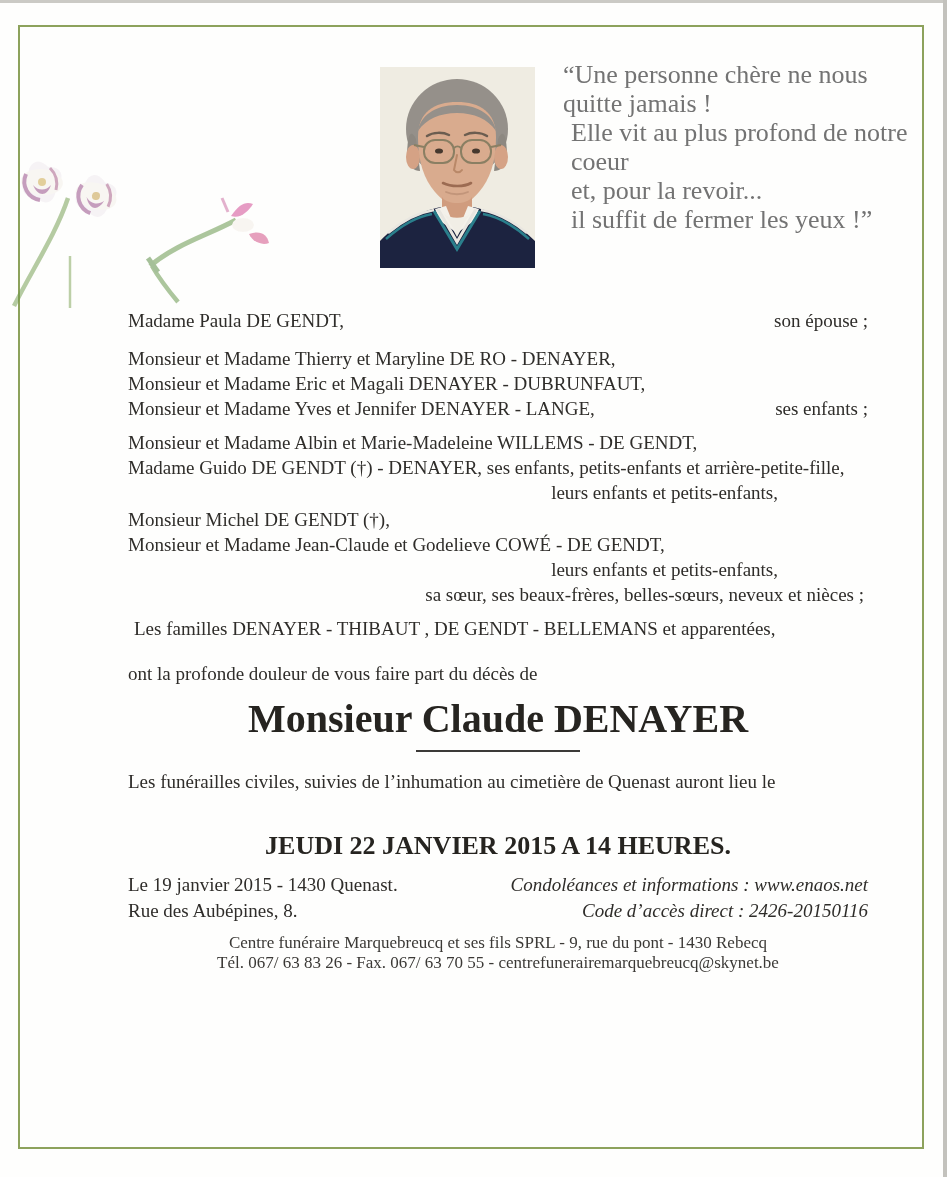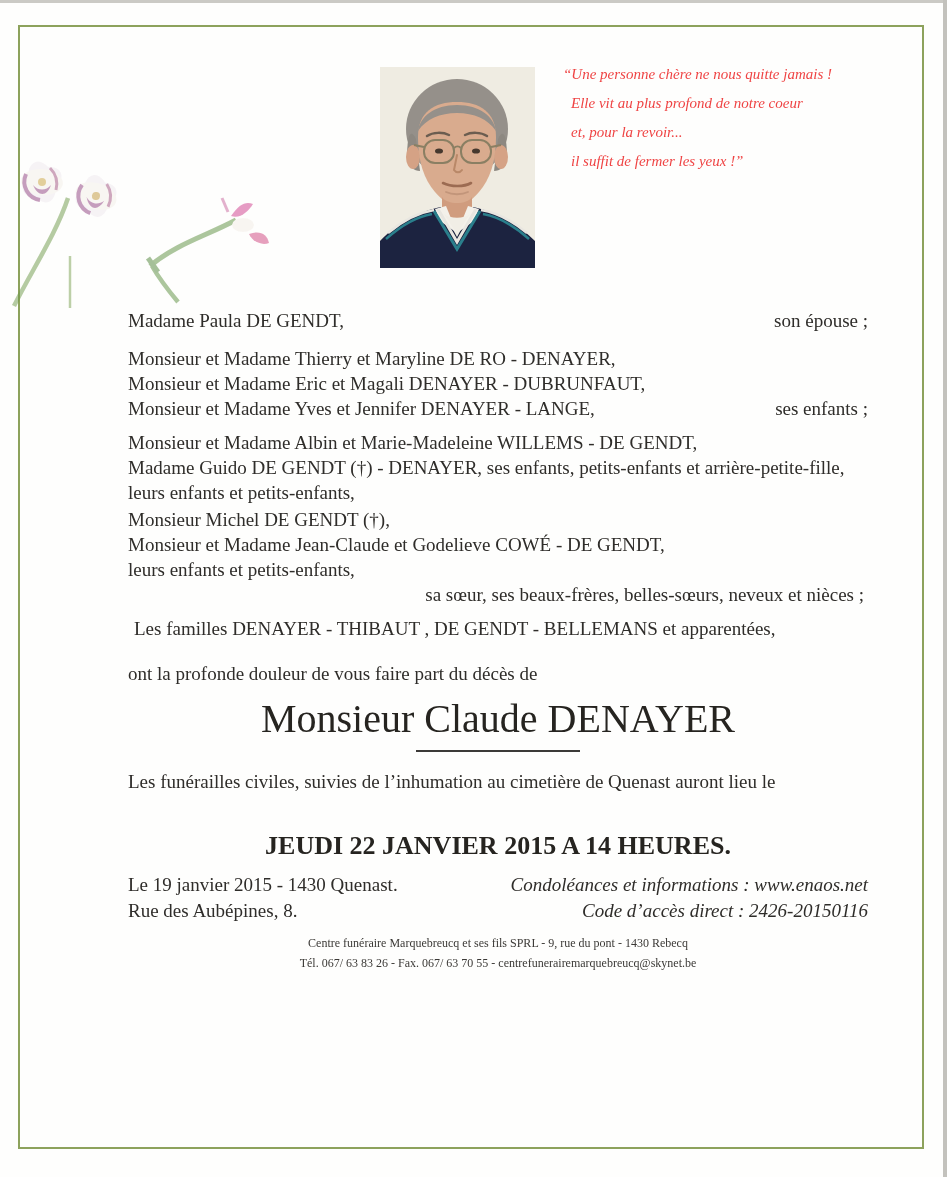--- a/index.html
+++ b/index.html
@@ -17,52 +17,52 @@
     position:absolute;left:18px;top:25px;width:902px;height:1120px;
     border:2px solid #8da25c;
   }
   .orchid{position:absolute;left:0;top:138px;width:280px;height:170px;}
   .photo{
     position:absolute;left:380px;top:67px;width:155px;height:201px;
     overflow:hidden;
   }
   .quote{
     position:absolute;left:563px;top:60px;width:360px;
-    font-style:italic;font-size:15px;line-height:29px;color:#ef4444;
+    font-size:26px;line-height:29px;color:#737373;
   }
   .quote .ql + .ql{padding-left:8px;}
   .content{
     position:absolute;left:128px;top:308px;width:740px;
     font-size:19px;line-height:25px;
   }
   .flex{display:flex;justify-content:space-between;align-items:baseline;}
   .group{margin-bottom:9px;}
   .g1{margin-bottom:13px;}
   .g4{margin-bottom:2px;}
   .g6{margin-bottom:20px;padding-left:6px;}
   .row{white-space:nowrap;}
-  .right-indent{text-align:left;padding-right:90px;}
+  .right-indent{text-align:right;padding-right:90px;}
   .right-full{text-align:right;padding-right:4px;}
   .intro{margin-bottom:10px;}
   .deceased-name{
-    font-size:40px;font-weight:normal;text-align:center;
+    font-size:40px;font-weight:bold;text-align:center;
     line-height:46px;margin:2px 0 8px 0;color:#262420;
   }
   .life-line{text-align:center;margin-bottom:14px;}
   .divider{width:164px;border:none;border-top:2px solid #3c3a38;margin:2px auto 17px auto;}
   .ceremony-intro{margin-bottom:15px;}
   .ceremony-date{
     font-size:26px;font-weight:bold;text-align:center;
     line-height:32px;margin-bottom:10px;color:#262420;margin-top:36px;
   }
   .ceremony-meeting{text-align:center;margin-bottom:24px;}
   .footer-row{margin-bottom:1px;}
   .footer-right{font-style:italic;}
   .funeral-home{
-    text-align:center;font-size:12px;line-height:20px;
+    text-align:center;font-size:17px;line-height:20px;
     margin-top:10px;color:#3b3936;
   }
 </style>
 </head>
 <body>
 
 <div class="page">
 
   <div class="edge-top"></div>
   <div class="edge-right"></div>

